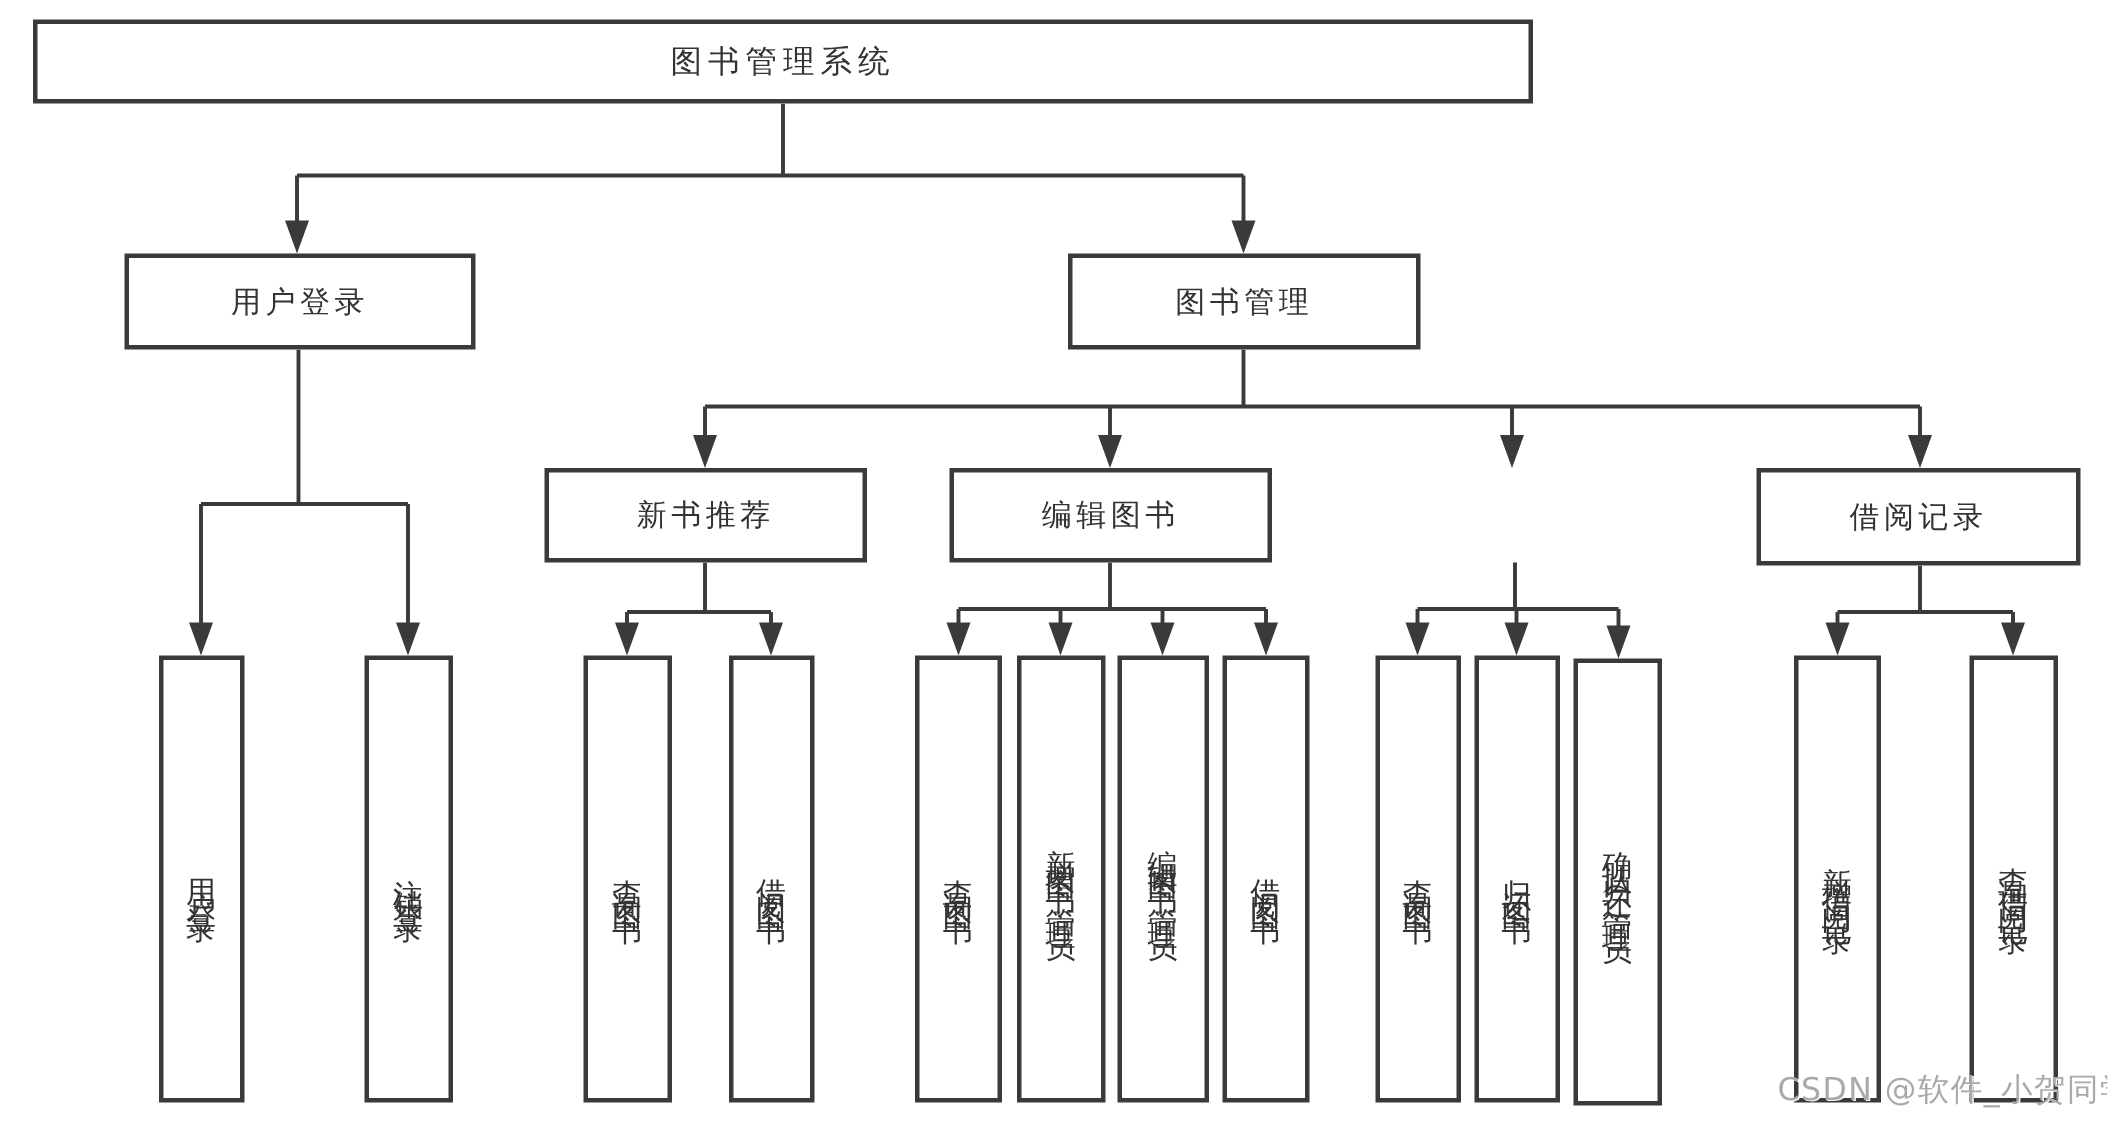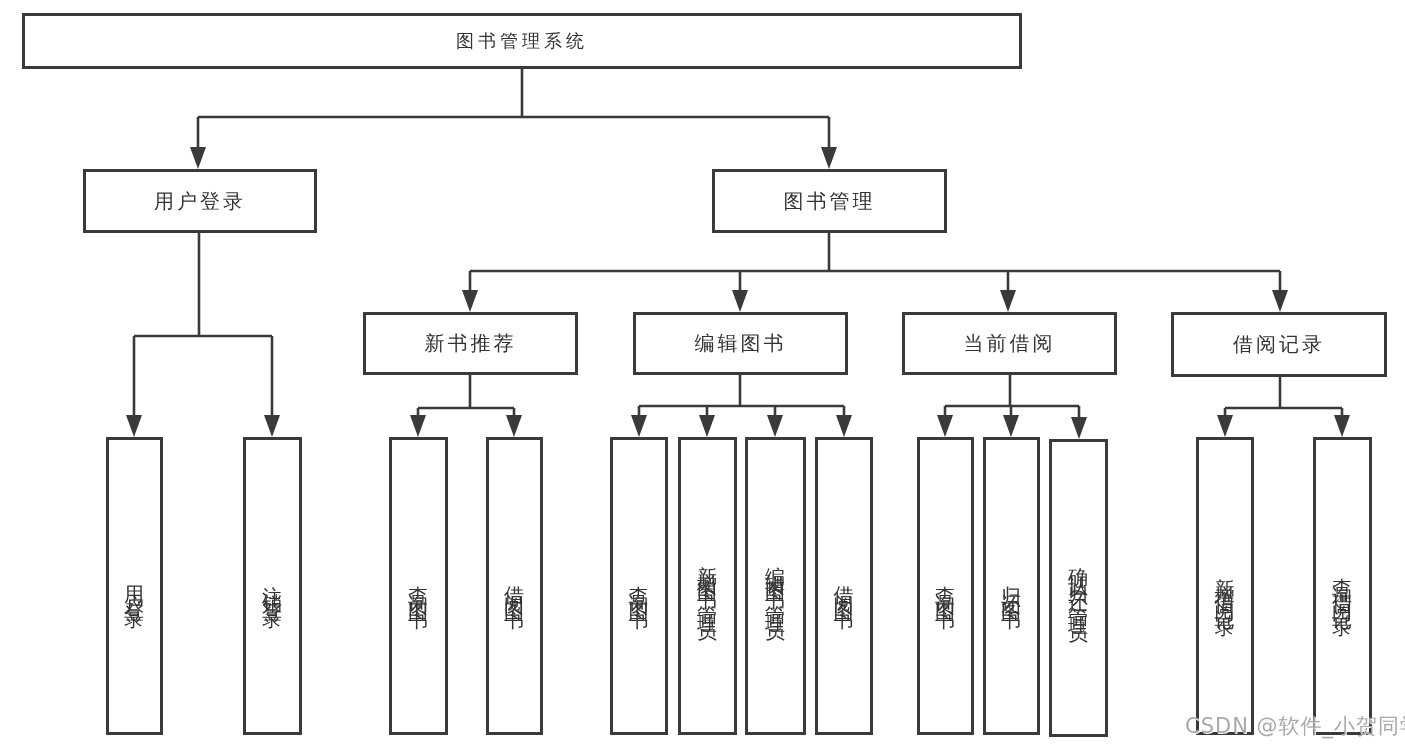--- a/index.html
+++ b/index.html
@@ -25,21 +25,21 @@
     display: flex;
     align-items: center;
     justify-content: center;
     color: #333333;
     font-size: 20px;
     letter-spacing: 3px;
     text-align: center;
     white-space: nowrap;
     z-index: 2;
   }
-  .box.root { font-size: 18px; letter-spacing: 4px; }
+  .box.root { font-size: 21px; letter-spacing: 4px; }
   .box.v {
     writing-mode: vertical-rl;
     letter-spacing: 8px;
     font-size: 20px;
     white-space: normal;
     line-height: 1;
   }
   #watermark {
     position: absolute;
     left: 1185px;
@@ -109,21 +109,20 @@
     </g>
   </svg>
 
   <div class="box root" style="left:22px; top:13px; width:1000px; height:56px">图书管理系统</div>
 
   <div class="box" style="left:83px; top:169px; width:234px; height:64px">用户登录</div>
   <div class="box" style="left:712px; top:169px; width:235px; height:64px">图书管理</div>
 
   <div class="box" style="left:363px; top:312px; width:215px; height:63px">新书推荐</div>
   <div class="box" style="left:633px; top:312px; width:215px; height:63px">编辑图书</div>
-  <div class="box" style="left:902px; top:312px; width:215px; height:63px">当前借阅</div>
   <div class="box" style="left:1171px; top:312px; width:216px; height:65px">借阅记录</div>
 
   <div class="box v" style="left:106px; top:437px; width:57px; height:298px">用户登录</div>
   <div class="box v" style="left:243px; top:437px; width:59px; height:298px">注销登录</div>
 
   <div class="box v" style="left:389px; top:437px; width:59px; height:298px">查询图书</div>
   <div class="box v" style="left:486px; top:437px; width:57px; height:298px">借阅图书</div>
 
   <div class="box v" style="left:610px; top:437px; width:58px; height:298px">查询图书</div>
   <div class="box v" style="left:678px; top:437px; width:59px; height:298px">新增图书（管理员）</div>

